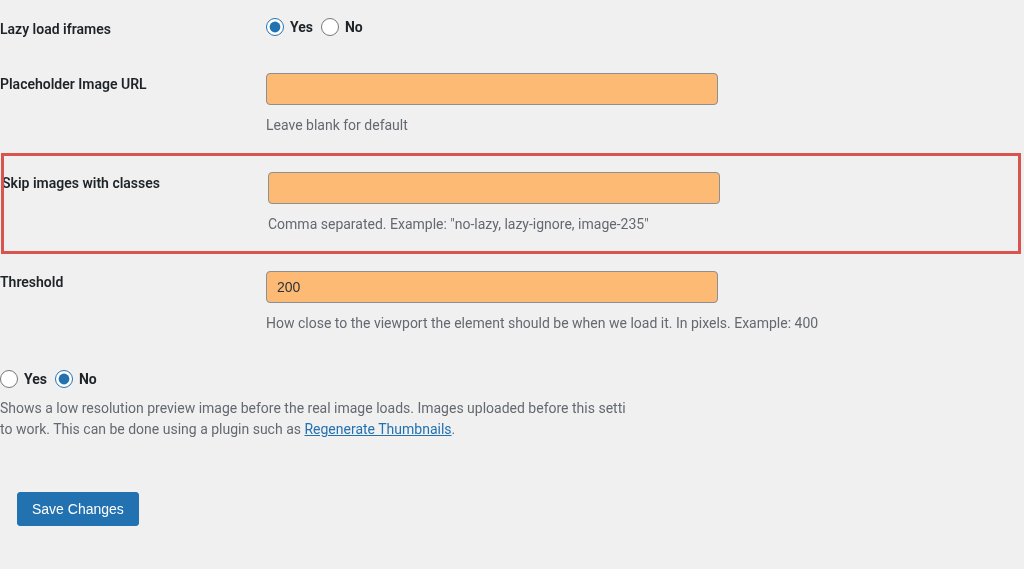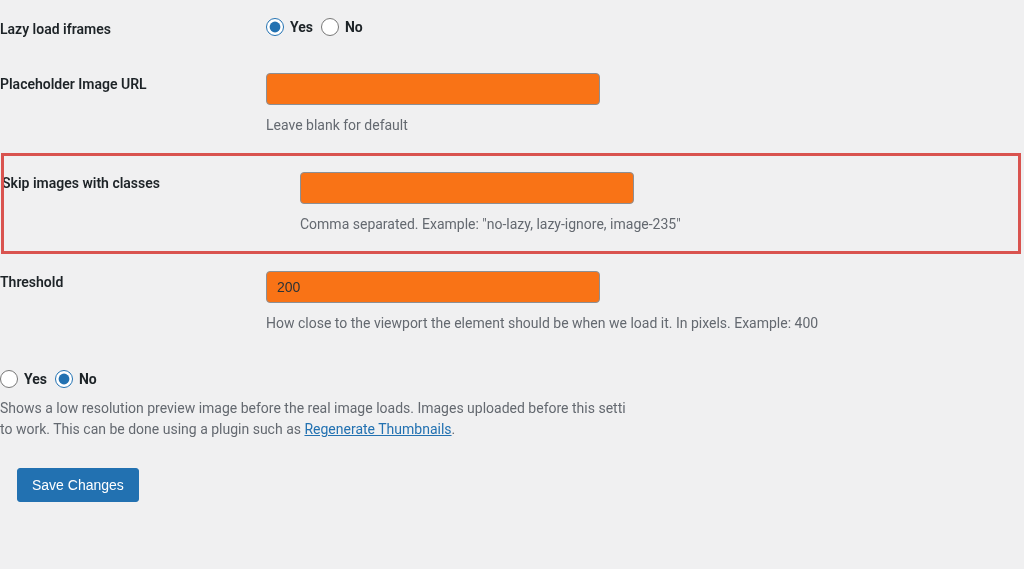--- a/index.html
+++ b/index.html
@@ -24,21 +24,20 @@
       display: flex;
       align-items: flex-start;
       padding: 18px 0;
     }
     .form-row.highlighted {
       outline: 3px solid #d9534f;
       outline-offset: -2px;
       padding: 18px 0;
       margin-left: 2px;
       margin-right: 4px;
-      gap: 32px;
     }
     .label-cell {
       width: 266px;
       flex-shrink: 0;
       padding-top: 3px;
       font-weight: 600;
       color: #1d2327;
       font-size: 14px;
     }
     .field-cell {
@@ -62,27 +61,27 @@
       accent-color: #2271b1;
       cursor: pointer;
     }
     .radio-label {
       font-size: 14px;
       color: #1d2327;
       margin-right: 4px;
       font-weight: bold;
     }
     input[type="text"] {
-      width: 334px;
+      width: 452px;
       height: 32px;
       padding: 4px 10px;
       border: 1px solid #8c8f94;
       border-radius: 4px;
       font-size: 14px;
-      background: #f97316;
+      background: #fdba74;
       color: #2c3338;
     }
     .description {
       margin-top: 10px;
       color: #646970;
       font-size: 14px;
       line-height: 1.5;
     }
     .description a {
       color: #2271b1;
@@ -90,21 +89,21 @@
     .save-button {
       display: inline-block;
       background: #2271b1;
       color: #fff;
       border: 1px solid #2271b1;
       border-radius: 3px;
       padding: 8px 14px;
       font-size: 14px;
       cursor: pointer;
       margin-left: 17px;
-      margin-top: 10px;
+      margin-top: 34px;
     }
   </style>
 </head>
 <body>
 
 
 
 <div class="form-table">
 
   <div class="form-row">

